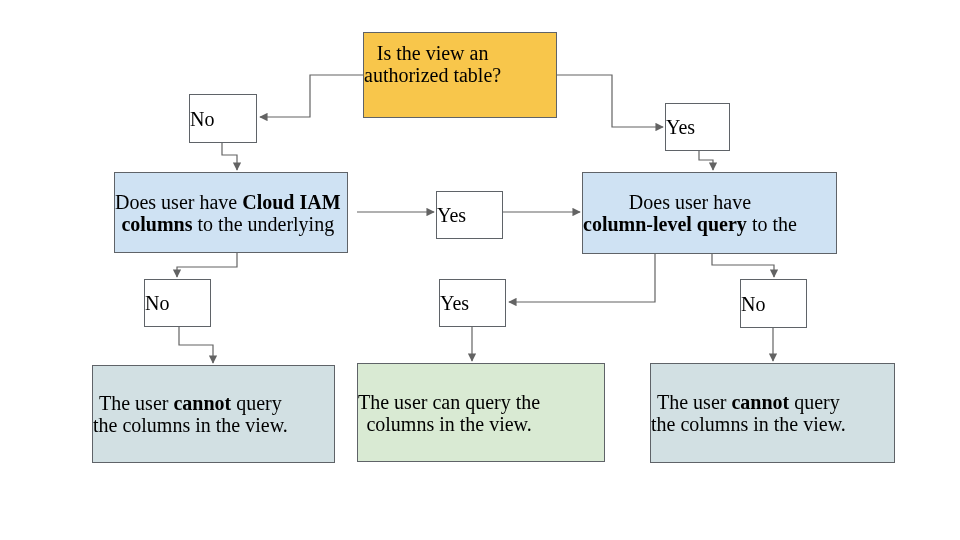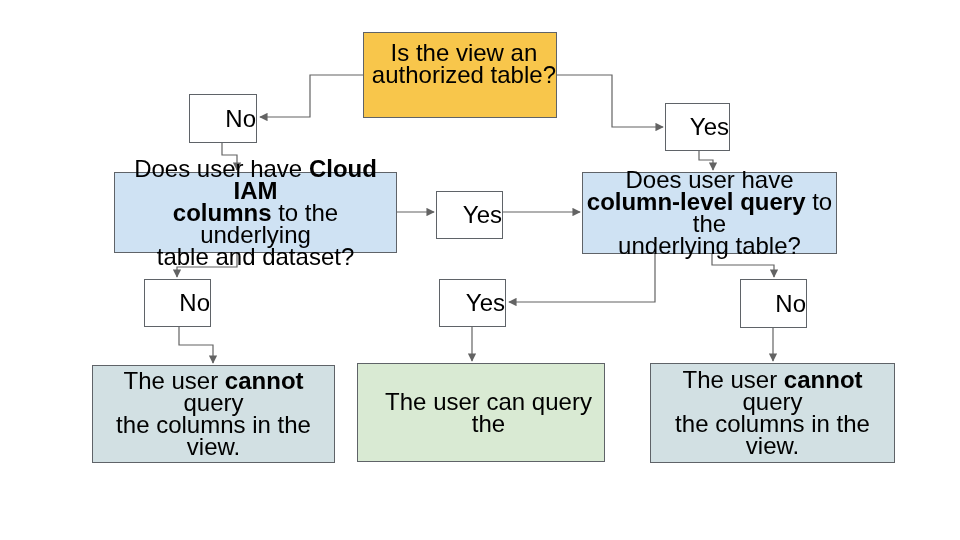--- a/index.html
+++ b/index.html
@@ -36,38 +36,39 @@
     stroke: var(--connector);
     stroke-width: 1.2;
   }
   #edges marker path { fill: var(--connector); stroke: none; }
   .node {
     position: absolute;
     box-sizing: border-box;
     border: 1px solid var(--box-border);
     display: flex;
     align-items: center;
-    justify-content: flex-end;
+    justify-content: flex-start;
     color: var(--text);
-    font-size: 24px;
+    font-size: 20px;
     line-height: 22px;
     background: var(--label-fill);
+    font-family: Liberation Serif, serif;
   }
   .node .txt { text-align: center; }
   .root    { left: 363px; top: 32px;  width: 194px; height: 86px;  background: var(--root-fill); align-items: flex-start; padding-top: 9px; }
-  .decision-left  { left: 114px; top: 172px; width: 283px; height: 81px;  background: var(--decision-fill); }
+  .decision-left  { left: 114px; top: 172px; width: 234px; height: 81px;  background: var(--decision-fill); }
   .decision-right { left: 582px; top: 172px; width: 255px; height: 82px;  background: var(--decision-fill); }
   .lbl-no1  { left: 189px; top: 94px;  width: 68px; height: 49px; }
   .lbl-yes1 { left: 665px; top: 103px; width: 65px; height: 48px; }
   .lbl-yesm { left: 436px; top: 191px; width: 67px; height: 48px; }
   .lbl-no2  { left: 144px; top: 279px; width: 67px; height: 48px; }
   .lbl-yes2 { left: 439px; top: 279px; width: 67px; height: 48px; }
   .lbl-no3  { left: 740px; top: 279px; width: 67px; height: 49px; }
   .result-left   { left: 92px;  top: 365px; width: 243px; height: 98px;  background: var(--deny-fill); }
-  .result-mid    { left: 357px; top: 363px; width: 248px; height: 99px;  background: var(--allow-fill); padding-left: 15px; }
+  .result-mid    { left: 357px; top: 363px; width: 248px; height: 99px;  background: var(--allow-fill); }
   .result-right  { left: 650px; top: 363px; width: 245px; height: 100px; background: var(--deny-fill); }
 </style>
 </head>
 <body>
 
 <div id="canvas">
 
   <svg id="edges" viewBox="0 0 960 540" xmlns="http://www.w3.org/2000/svg">
     <defs>
       <marker id="arrow" viewBox="0 0 10 10" markerWidth="7" markerHeight="7" refX="9" refY="5" orient="auto">
@@ -94,48 +95,48 @@
 
   <div class="node lbl-no1">
     <div class="txt">No</div>
   </div>
 
   <div class="node lbl-yes1">
     <div class="txt">Yes</div>
   </div>
 
   <div class="node decision-left">
-    <div class="txt"><span>Does user have </span><b>Cloud IAM</b><br><b>columns</b><span> to the underlying</span><br><span>table and dataset?</span></div>
+    <div class="txt"><span>Does user have </span><b>Cloud IAM</b><br><b>columns</b><span> to the underlying</span><br></div>
   </div>
 
   <div class="node lbl-yesm">
     <div class="txt">Yes</div>
   </div>
 
   <div class="node decision-right">
-    <div class="txt"><span>Does user have</span><br><b>column-level query</b><span> to the</span><br><span>underlying table?</span></div>
+    <div class="txt"><span>Does user have</span><br><b>column-level query</b><span> to the</span><br></div>
   </div>
 
   <div class="node lbl-no2">
     <div class="txt">No</div>
   </div>
 
   <div class="node lbl-yes2">
     <div class="txt">Yes</div>
   </div>
 
   <div class="node lbl-no3">
     <div class="txt">No</div>
   </div>
 
   <div class="node result-left">
     <div class="txt"><span>The user </span><b>cannot</b><span> query</span><br><span>the columns in the view.</span></div>
   </div>
 
   <div class="node result-mid">
-    <div class="txt"><span>The user can query the</span><br></div>
+    <div class="txt"><span>The user can query the</span><br><span>columns in the view.</span></div>
   </div>
 
   <div class="node result-right">
     <div class="txt"><span>The user </span><b>cannot</b><span> query</span><br><span>the columns in the view.</span></div>
   </div>
 
 </div>
 
 </body></html>

